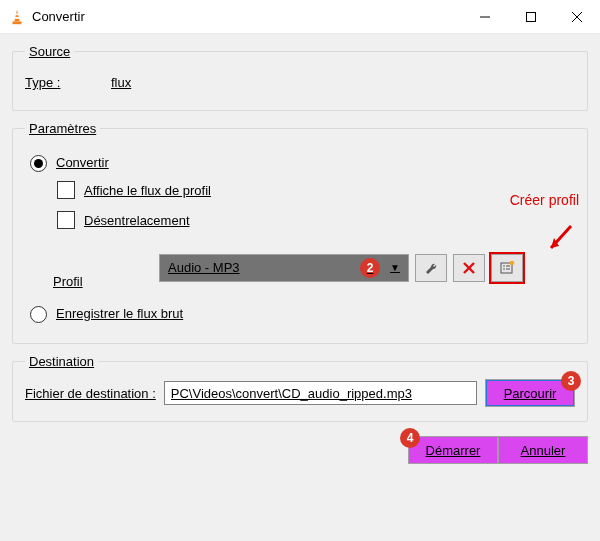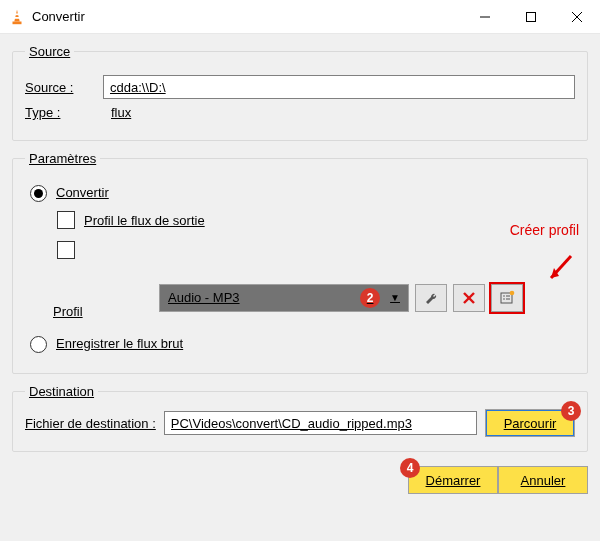--- a/index.html
+++ b/index.html
@@ -74,21 +74,21 @@
   .badge {
     width:20px;height:20px;border-radius:50%;background:#d9372a;color:#fff;
     display:flex;align-items:center;justify-content:center;font-size:12px;font-weight:600;
     flex:none;
   }
   .badge-wrap{position:relative;display:inline-flex;}
   .dest-row{display:flex;align-items:center;gap:8px;}
   .dest-lbl{white-space:nowrap;}
   .dest-in{flex:1;height:24px;}
   .btn{
-    height:28px;min-width:90px;border:1px solid #a0a0a0;background:#fde047;
+    height:28px;min-width:90px;border:1px solid #a0a0a0;background:#d946ef;
     display:inline-flex;align-items:center;justify-content:center;padding:0 14px;font:inherit;
   }
   .btn.focus{outline:1px solid #2777d8; outline-offset:-2px;}
   .footer{display:flex;justify-content:flex-end;gap:0;align-items:center;position:relative;padding-top:4px;}
   .badge3pos{position:absolute;right:-6px;top:-8px;}
   .badge4pos{position:absolute;left:-8px;top:-8px;}
 </style>
 </head>
 <body>
 
@@ -120,43 +120,40 @@
         </svg>
     </div>
   </div>
 </div>
 
 <div class="client">
 
   <fieldset>
     <legend>Source</legend>
     <div class="row">
-      <span class="lbl">Source :</span>
-      <input type="text" class="srcinput" value="cdda:\\D:\" style="">
-    </div>
-    <div class="row">
       <span class="lbl">Type :</span>
       <span class="typeval">flux</span>
     </div>
   </fieldset>
 
   <fieldset style="position:relative;">
     <legend>Paramètres</legend>
 
     <div class="radio-row">
       <input type="radio" checked="" style="">
       <span>Convertir</span>
     </div>
 
     <div class="chk-row">
       <input type="checkbox" style="">
-      <span>Profil le flux de sortie</span>
+      <span>Affiche le flux de profil</span>
     </div>
     <div class="chk-row">
       <input type="checkbox" style="">
+      <span>Désentrelacement</span>
     </div>
 
     <div class="profil-row">
       <span class="profil-lbl">Profil</span>
       <div class="combo">
         <span>Audio - MP3</span>
         <span style="display:inline-flex;align-items:center;gap:10px;">
           <span class="badge">2</span>
           <span class="arrow">▼</span>
         </span>

